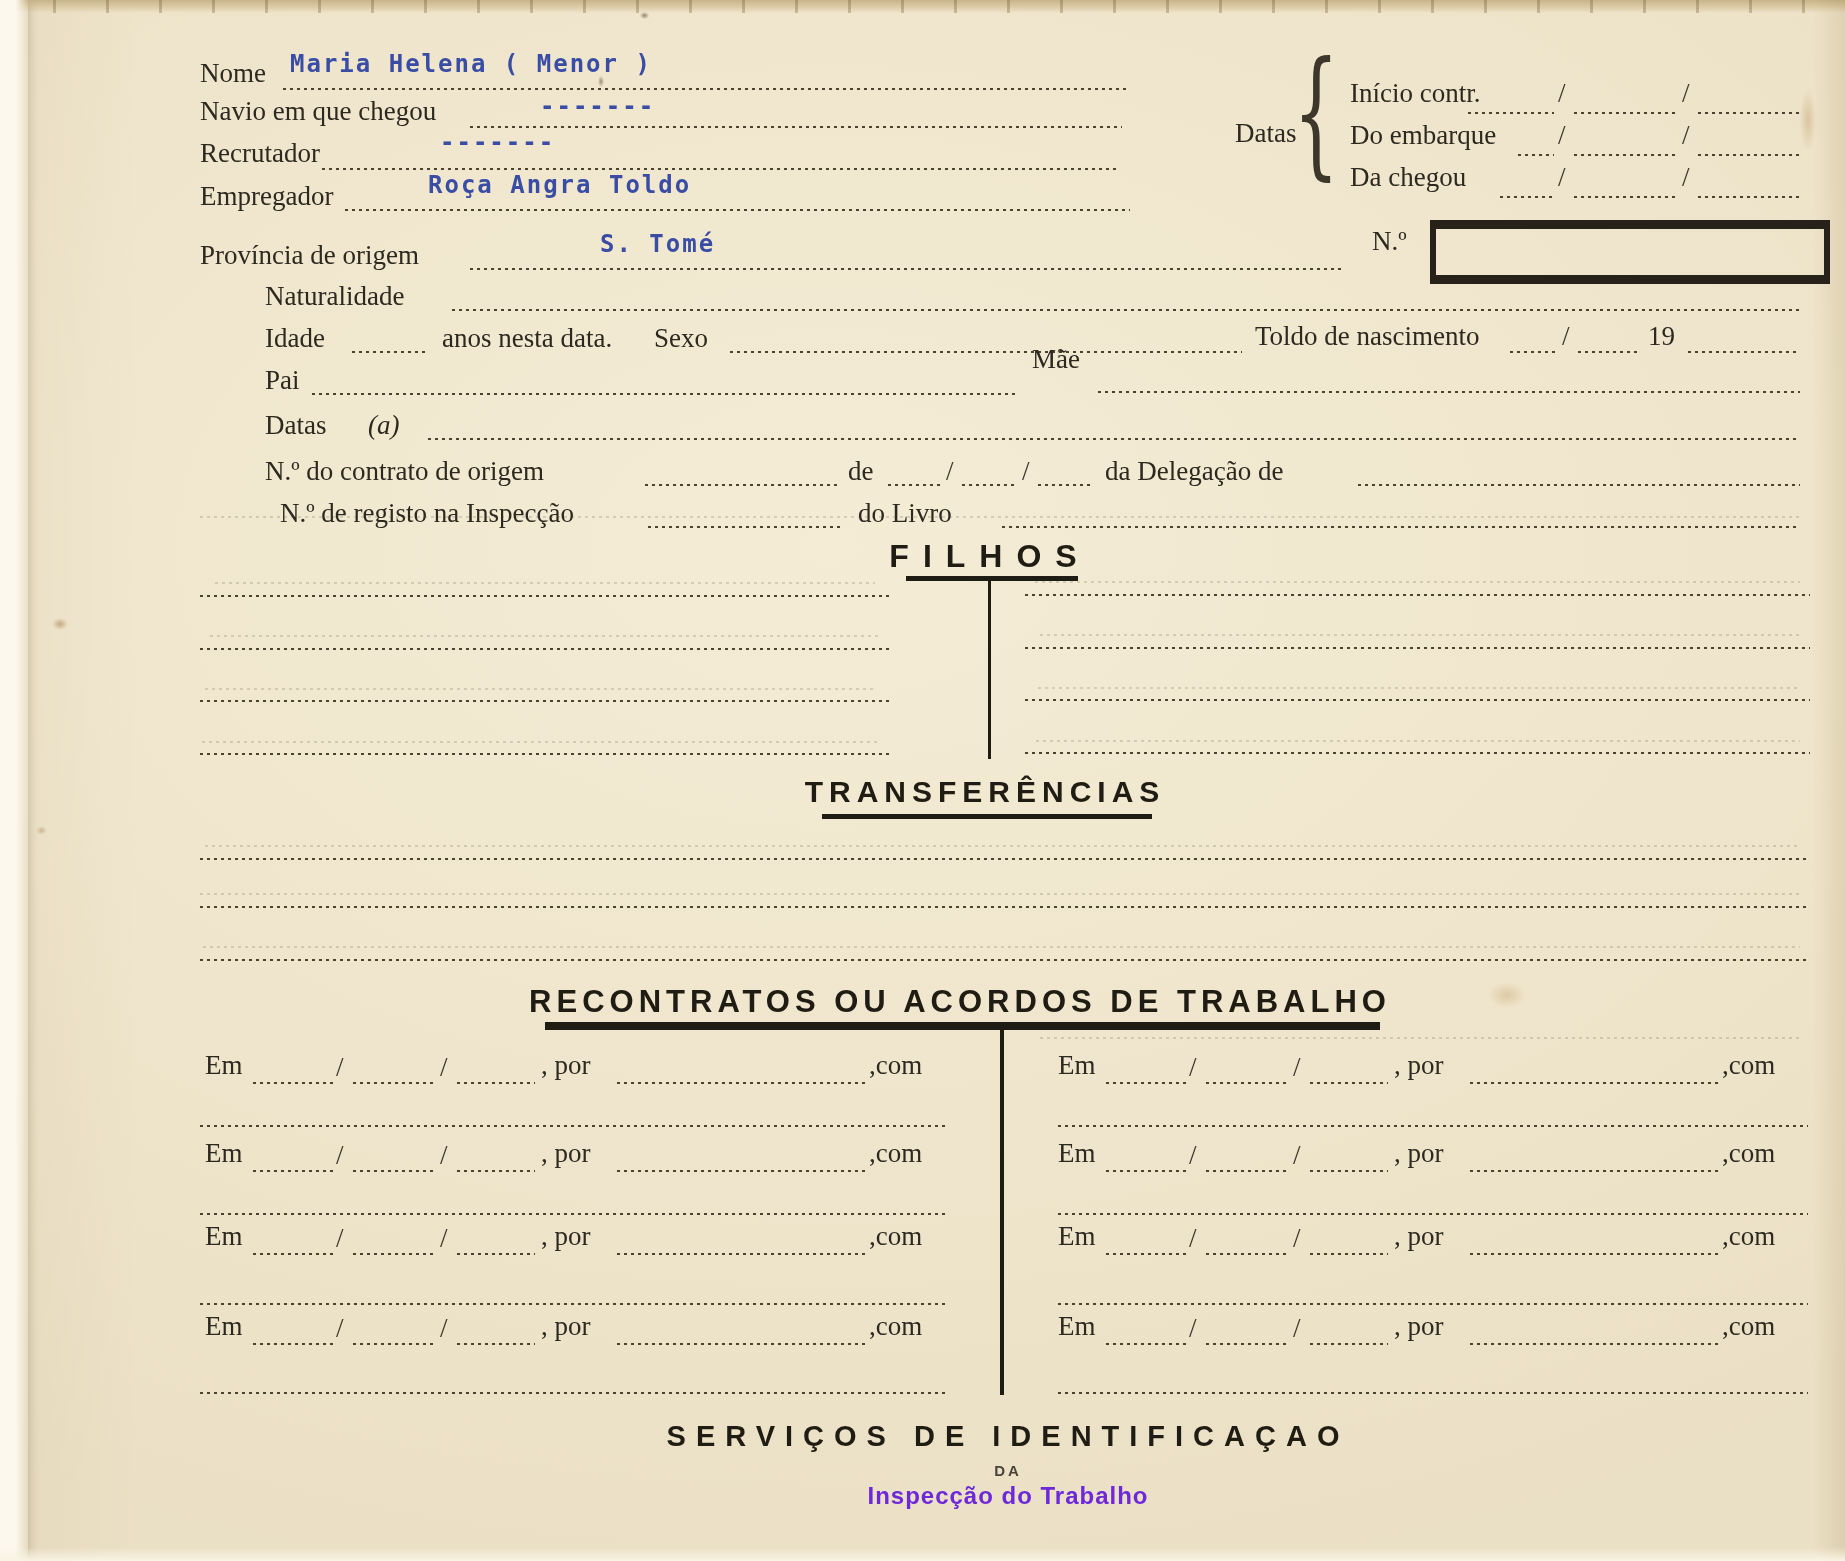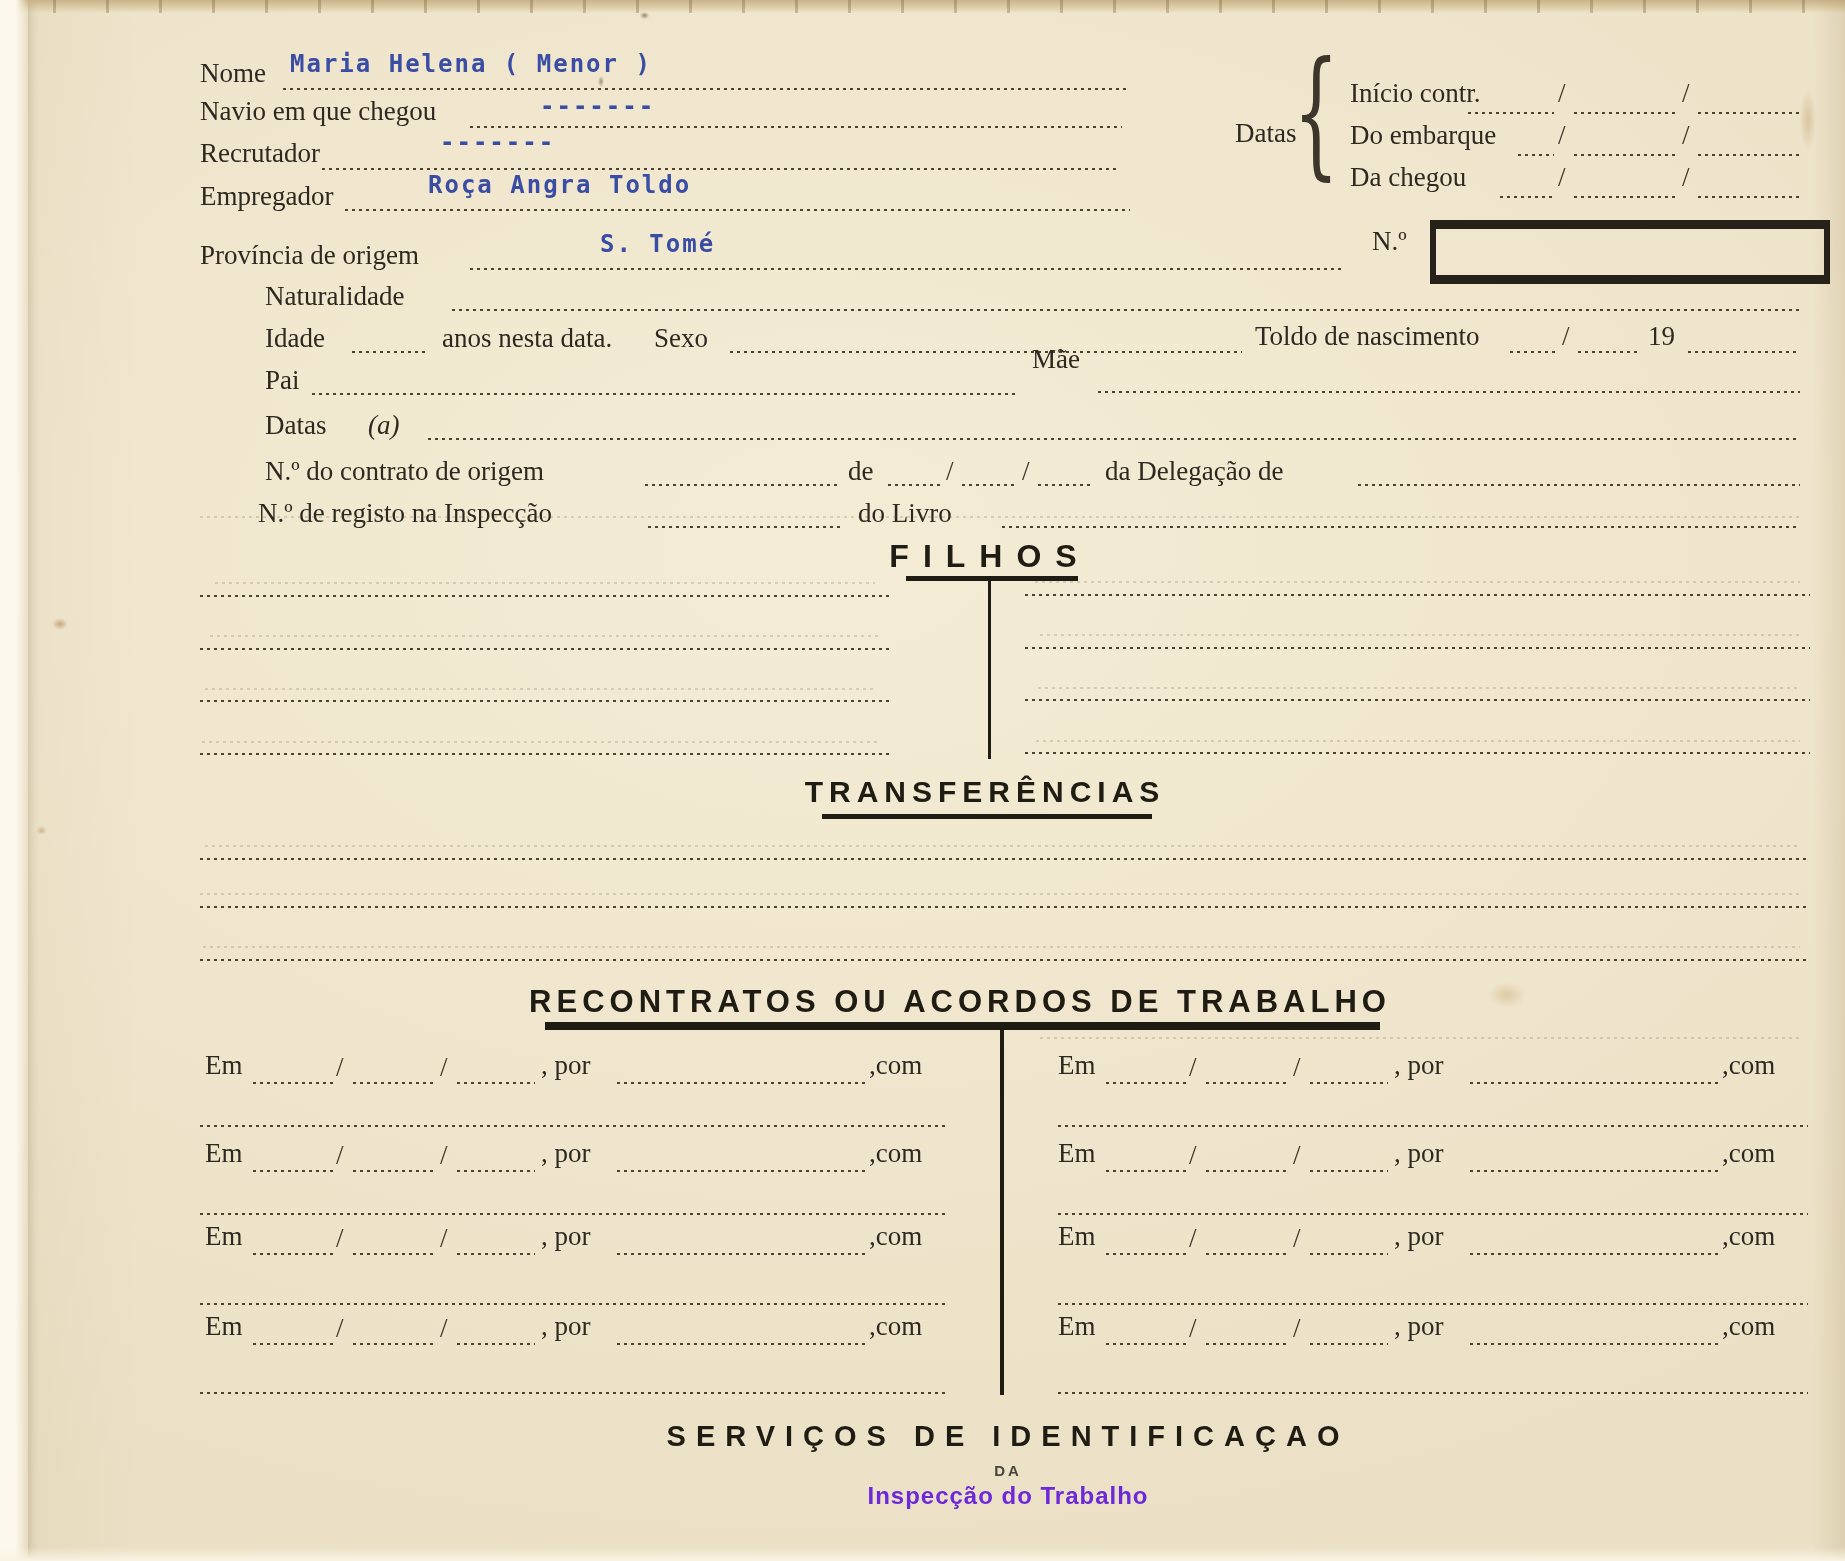--- a/index.html
+++ b/index.html
@@ -134,21 +134,21 @@
 <div class="dot" style="left:645px;top:484px;width:192px;"></div>
 <div class="lab" style="left:848px;top:456px;">de</div>
 <div class="dot" style="left:888px;top:484px;width:54px;"></div>
 <div class="slash" style="left:946px;top:456px;">/</div>
 <div class="dot" style="left:962px;top:484px;width:56px;"></div>
 <div class="slash" style="left:1022px;top:456px;">/</div>
 <div class="dot" style="left:1038px;top:484px;width:54px;"></div>
 <div class="lab" style="left:1105px;top:456px;">da Delegação de</div>
 <div class="dot" style="left:1358px;top:484px;width:442px;"></div>
 
-<div class="lab" style="left:258px;top:498px;text-align:right;">N.º de registo na Inspecção</div>
+<div class="lab" style="left:280px;top:498px;text-align:right;">N.º de registo na Inspecção</div>
 <div class="dot" style="left:648px;top:526px;width:196px;"></div>
 <div class="lab" style="left:858px;top:498px;">do Livro</div>
 <div class="dot" style="left:1002px;top:526px;width:798px;"></div>
 
 <div class="hdr" style="left:990px;top:538px;font-size:32px;letter-spacing:14px;">FILHOS</div>
 <div class="bar" style="left:906px;top:576px;width:172px;height:5px;"></div>
 <div class="vline" style="left:988px;top:581px;width:3px;height:178px;"></div>
 
 <div class="dot ghost" style="left:200px;top:516px;width:1600px;"></div>
 <div class="dot ghost" style="left:215px;top:582px;width:660px;"></div>

